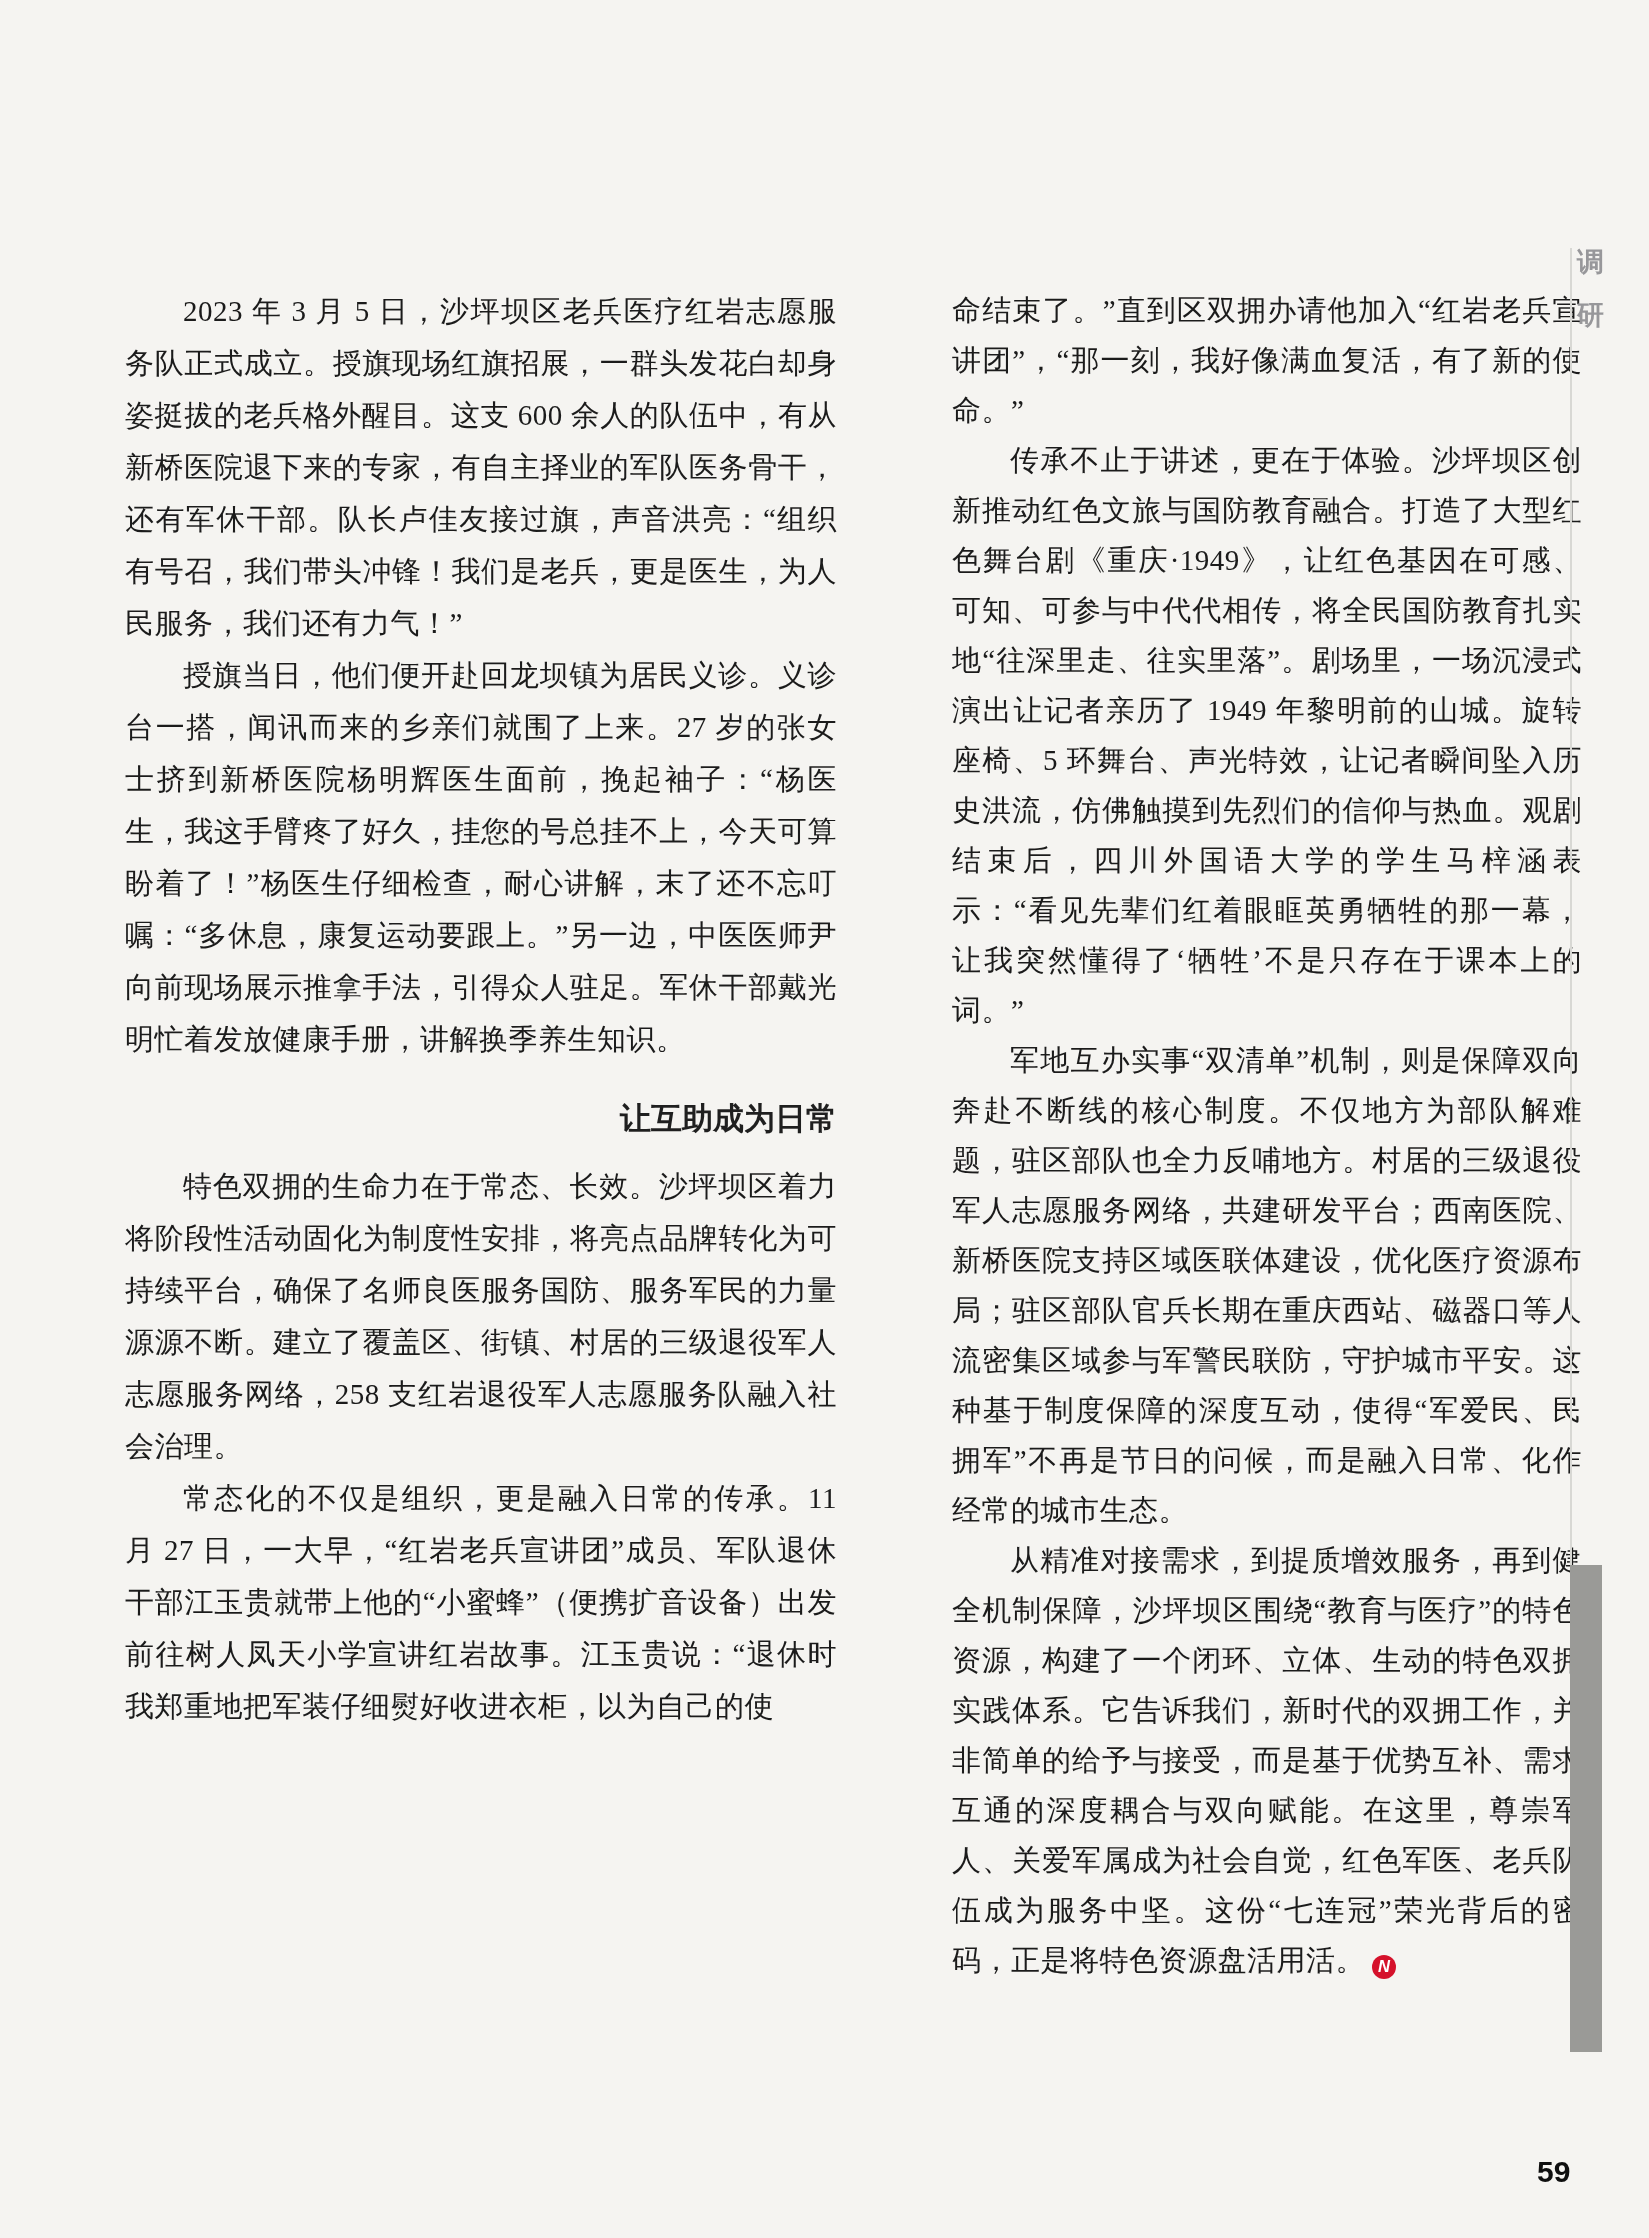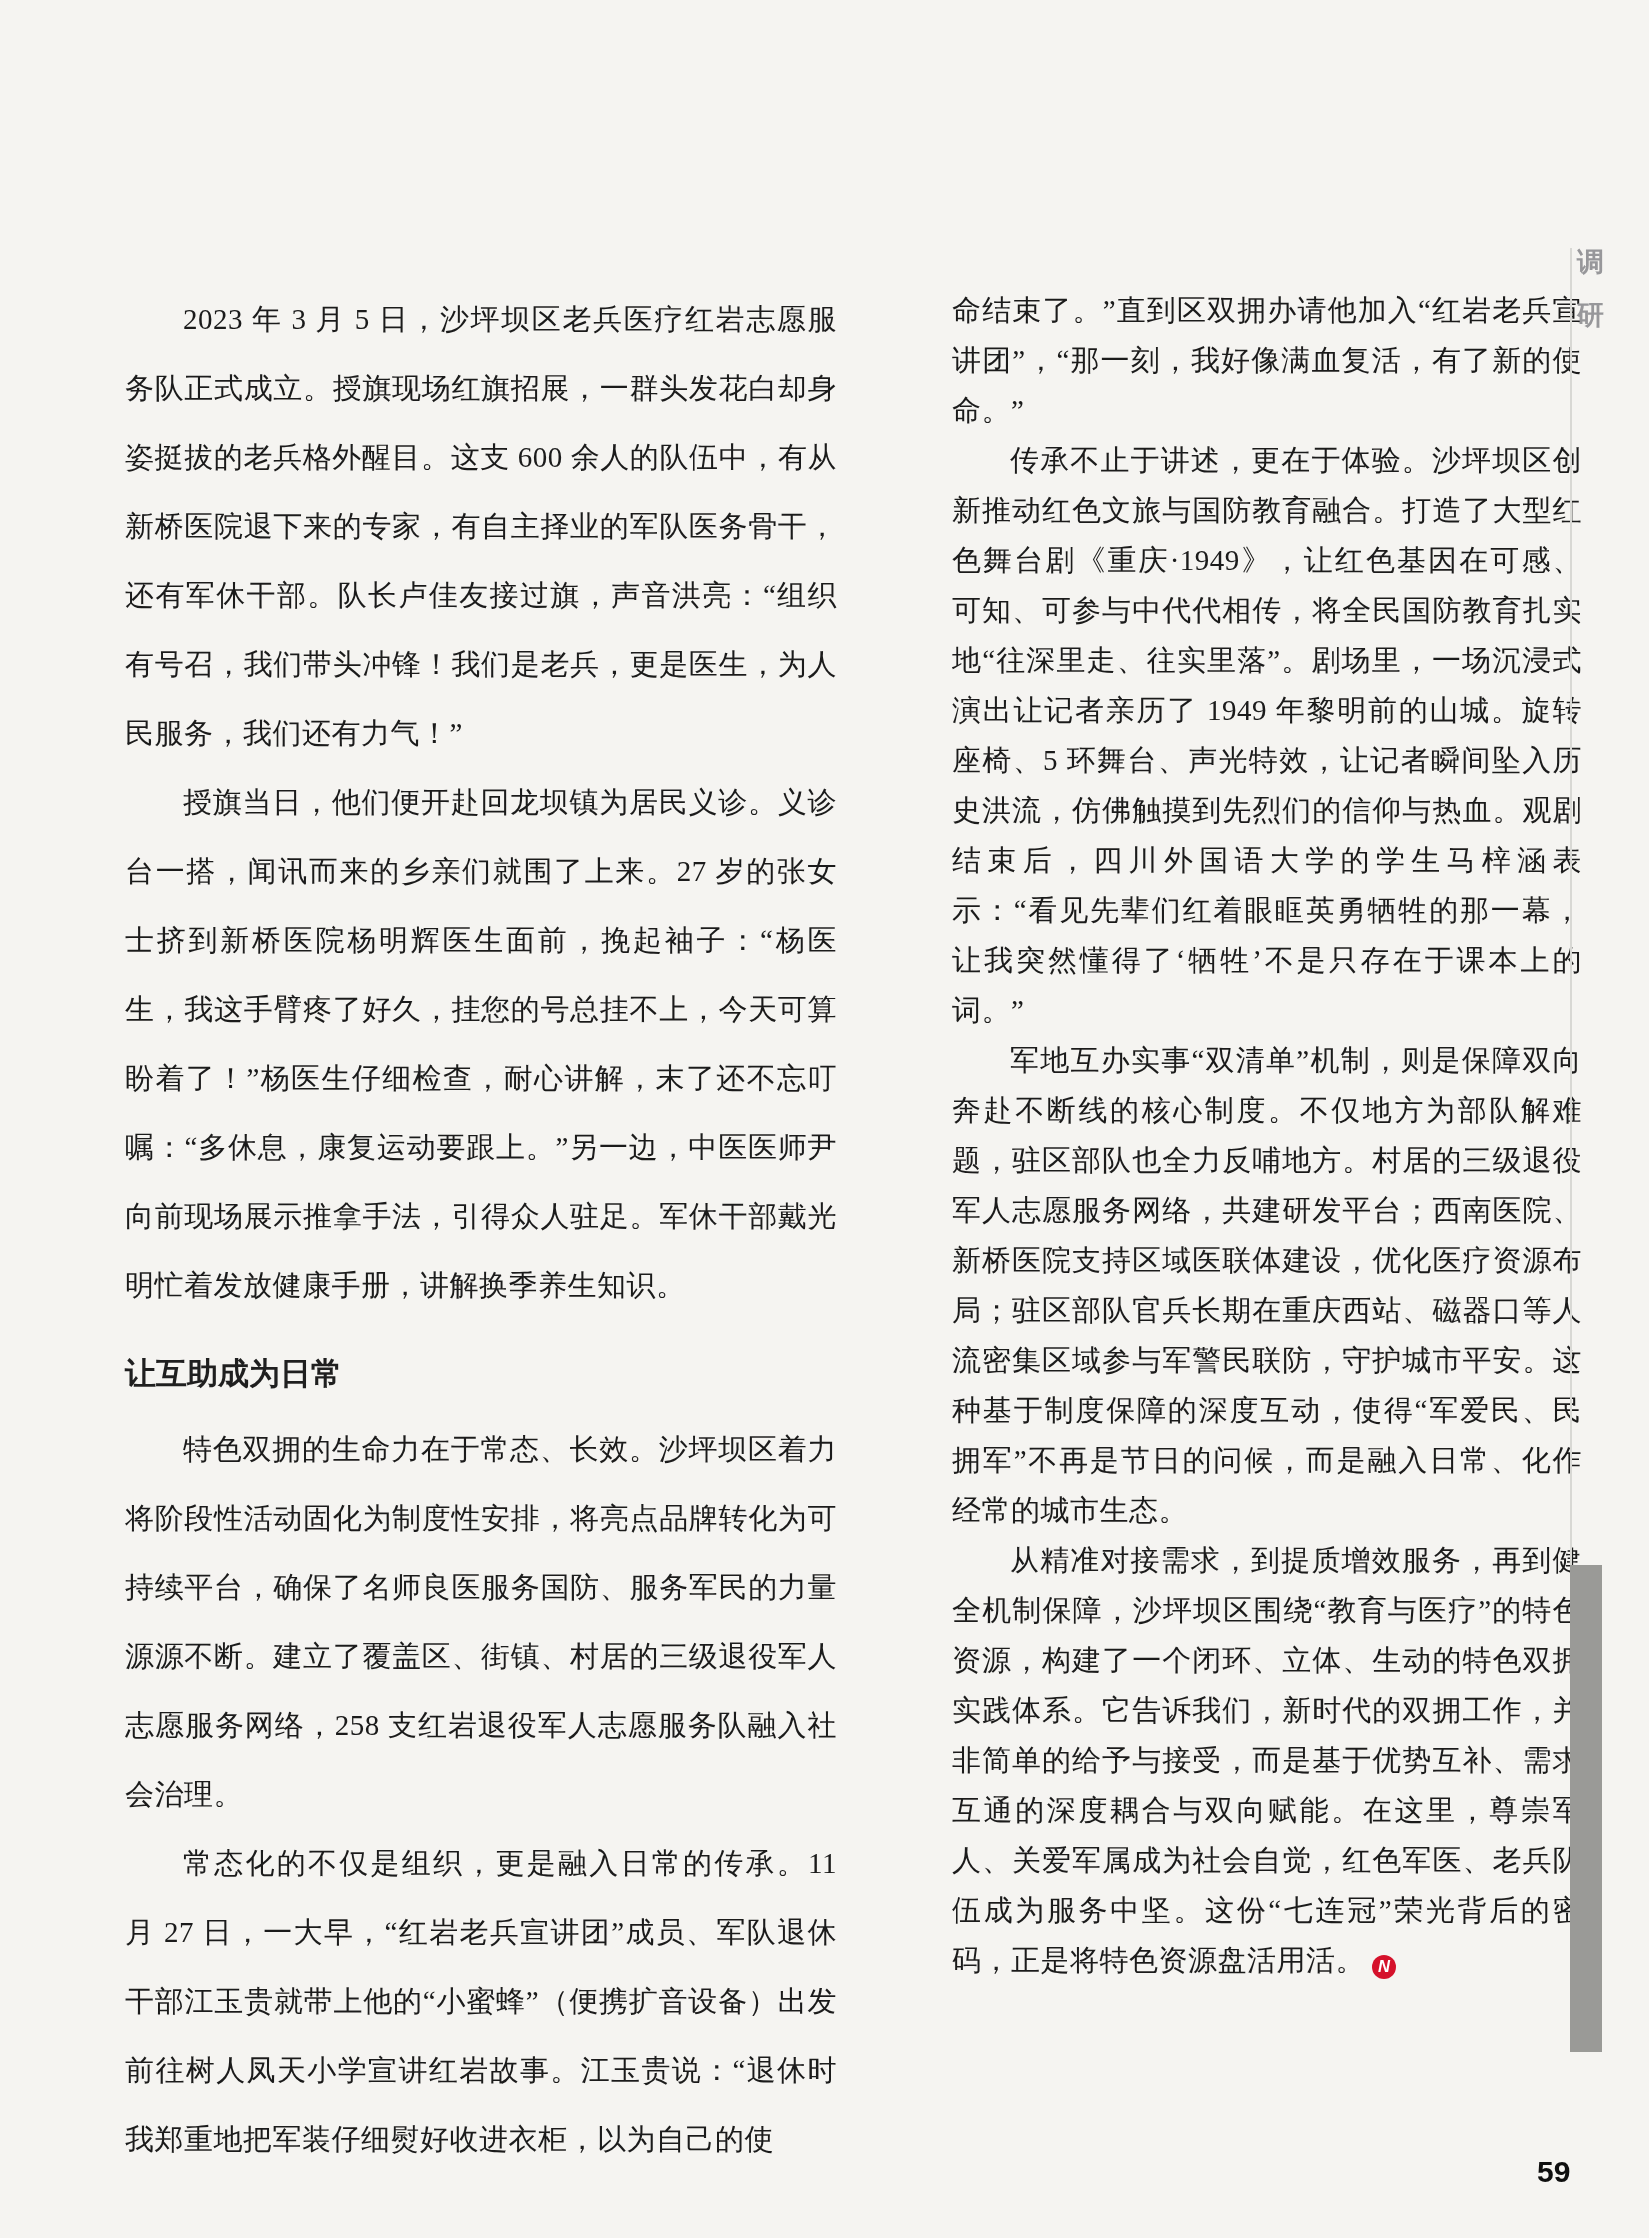--- a/index.html
+++ b/index.html
@@ -14,35 +14,35 @@
   }
   .page { position: absolute; inset: 0; }
 
   .col { position: absolute; top: 285px; }
   .col-left  { left: 125px;  width: 712px; }
   .col-right { left: 936px; width: 630px; margin-left: 16px; }
 
   .body-par {
     margin: 0;
     font-size: 29px;
-    line-height: 69px;
+    line-height: 52px;
     text-align: justify;
     text-indent: 2em;
     letter-spacing: 0.5px;
   }
   .col-right .body-par { line-height: 50px; }
   .no-indent { text-indent: 0; }
 
   .section-heading {
     margin: 29px 0 15.6px 0;
     font-family: "Liberation Sans", "DejaVu Sans", sans-serif;
     font-size: 31px;
     font-weight: bold;
     color: #1f1f1f;
-    text-align: left;
+    text-align: right;
     text-indent: 0;
     line-height: 50px;
   }
 
   .sidebar-rule {
     position: absolute;
     left: 1570px; top: 248px;
     width: 1.6px; height: 1317px;
     background: #d8d8d4;
   }

